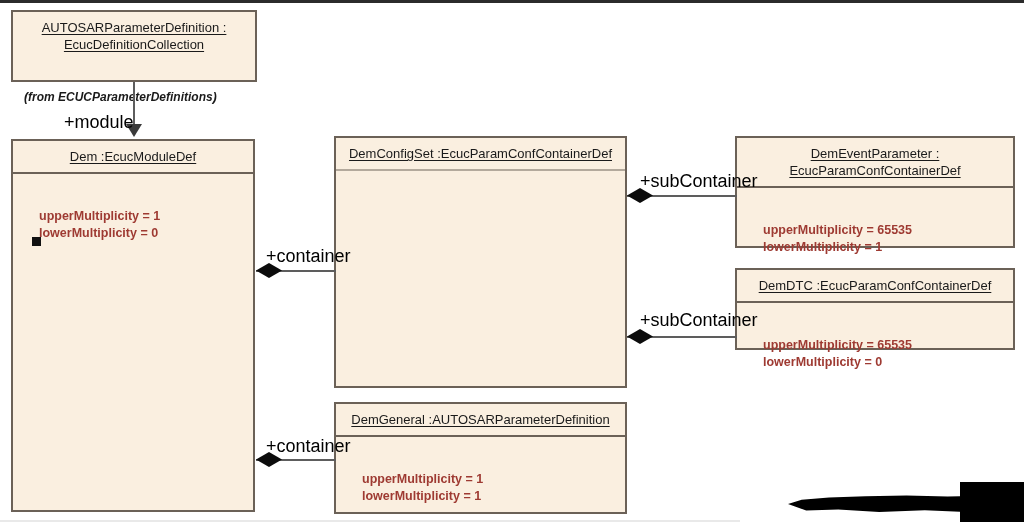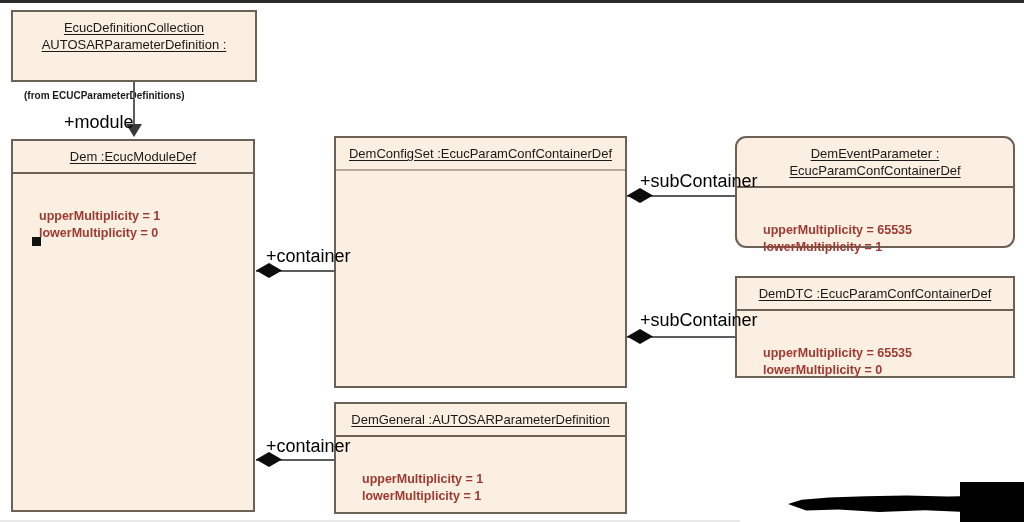--- a/index.html
+++ b/index.html
@@ -66,22 +66,23 @@
 
   .box-marker {
     position: absolute;
     width: 9px; height: 9px;
     background: #111;
   }
 
   
   .from-note {
     position: absolute;
+    font-style: italic;
     font-weight: bold;
-    font-size: 10px;
+    font-size: 12px;
     color: #1a1a1a;
     white-space: nowrap;
   }
   .role-label {
     position: absolute;
     font-size: 18px;
     color: #000000;
     white-space: nowrap;
   }
 
@@ -121,22 +122,22 @@
 </head>
 <body>
 
 <div id="canvas">
 
   <div class="top-edge"></div>
   <div class="bottom-edge-left"></div>
 
   <div class="uml-box" style="left:11px; top:10px; width:246px; height:72px;">
     <div class="uml-title">
+      <span class="tline">AUTOSARParameterDefinition :</span>
       <span class="tline">EcucDefinitionCollection</span>
-      <span class="tline">AUTOSARParameterDefinition :</span>
     </div>
   </div>
 
   <div class="from-note" style="left:24px; top:90px;">(from ECUCParameterDefinitions)</div>
 
   <div class="conn-v" style="left:133px; top:82px; height:44px;"></div>
   <div class="arrow-open" style="left:126px; top:124px;"></div>
   <div class="role-label" style="left:64px; top:112px;">+module</div>
 
   <div class="uml-box" style="left:11px; top:139px; width:244px; height:373px;">
@@ -155,37 +156,37 @@
     <div class="uml-title">
       <span class="tline">DemConfigSet :EcucParamConfContainerDef</span>
     </div>
     <div class="uml-divider" style="border-top-color:#b3a99c;"></div>
   </div>
 
   <div class="conn-h" style="left:256px; top:270px; width:80px;"></div>
   <div class="diamond" style="left:256px; top:263px;"></div>
   <div class="role-label" style="left:266px; top:246px;">+container</div>
 
-  <div class="uml-box" style="left:735px; top:136px; width:280px; height:112px;border-radius:11px;">
+  <div class="uml-box" style="left:735px; top:136px; width:280px; height:112px;">
     <div class="uml-title">
       <span class="tline">DemEventParameter :</span>
       <span class="tline">EcucParamConfContainerDef</span>
     </div>
     <div class="uml-divider"></div>
     <div class="uml-attrs">
       <span class="attr">upperMultiplicity = 65535</span>
       <span class="attr">lowerMultiplicity = 1</span>
     </div>
   </div>
 
   <div class="conn-h" style="left:627px; top:195px; width:110px;"></div>
   <div class="diamond" style="left:627px; top:188px;"></div>
   <div class="role-label" style="left:640px; top:171px;">+subContainer</div>
 
-  <div class="uml-box" style="left:735px; top:276px; width:280px; height:102px;">
+  <div class="uml-box" style="left:735px; top:268px; width:280px; height:82px;">
     <div class="uml-title">
       <span class="tline">DemDTC :EcucParamConfContainerDef</span>
     </div>
     <div class="uml-divider"></div>
     <div class="uml-attrs">
       <span class="attr">upperMultiplicity = 65535</span>
       <span class="attr">lowerMultiplicity = 0</span>
     </div>
   </div>
 

